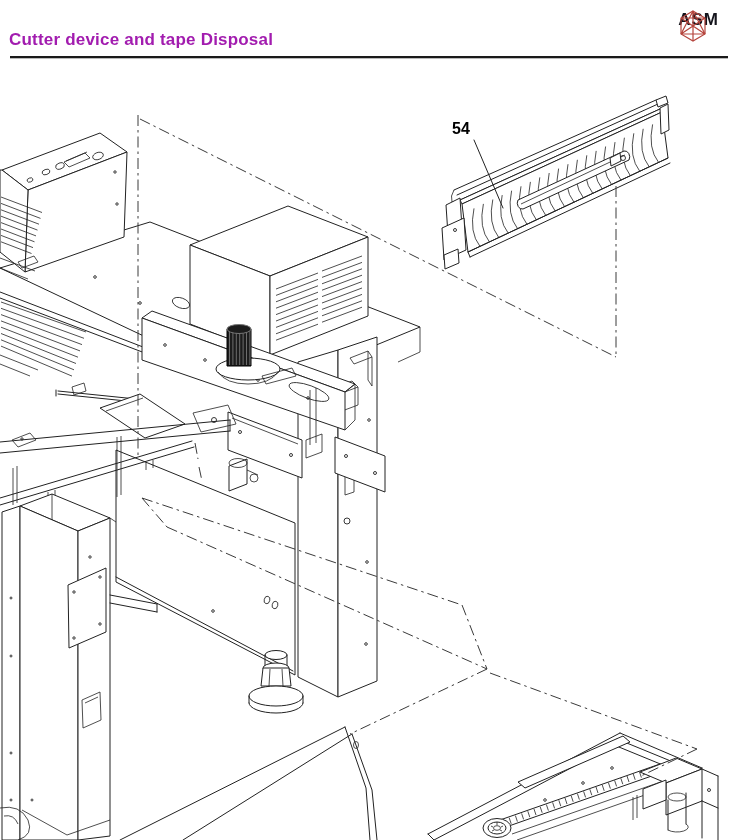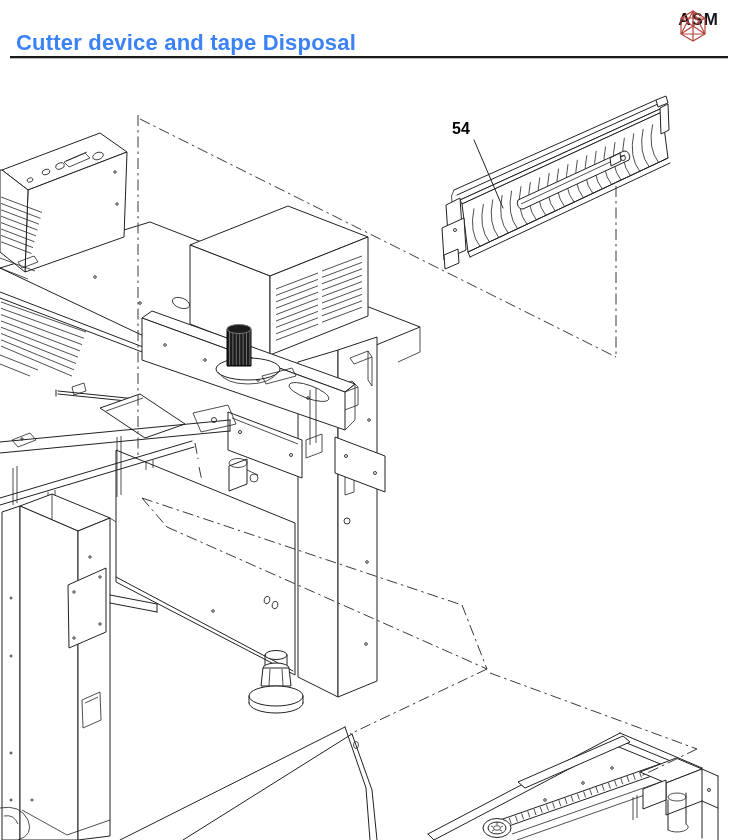--- a/index.html
+++ b/index.html
@@ -1,18 +1,18 @@
 <!DOCTYPE html>
 <html><head>
 <meta charset="utf-8">
 <style>
   html,body{margin:0;padding:0;background:#ffffff;width:737px;height:840px;overflow:hidden;
     font-family:"Liberation Sans", sans-serif;}
   .page{position:relative;width:737px;height:840px;background:#fff;}
-  .hdr-title{position:absolute;left:16px;top:30px;font-size:22px;font-weight:bold;color:#3b82f6;
+  .hdr-title{position:absolute;left:9px;top:30px;font-size:17px;font-weight:bold;color:#a21caf;
     letter-spacing:.2px;}
   .hdr-rule{position:absolute;left:10px;top:56px;width:718px;height:2px;background:#1a1a1a;
     border-bottom:1px solid #b9b9b9;}
   .brand{position:absolute;right:12px;top:10px;display:flex;align-items:center;gap:6px;}
   .brand-text{font-size:17px;font-weight:600;color:#14141c;letter-spacing:1px;}
   svg{position:absolute;left:0;top:0;}
   .ln{stroke:#222;fill:none;stroke-width:1;stroke-linejoin:round;stroke-linecap:round;}
   .fine{stroke:#222;fill:none;stroke-width:.8;stroke-linejoin:round;}
   .face{fill:#fff;stroke:#222;stroke-width:1;stroke-linejoin:round;}
   .dash{stroke:#3a3a3a;fill:none;stroke-width:1;stroke-dasharray:11 4 2.5 4;}

